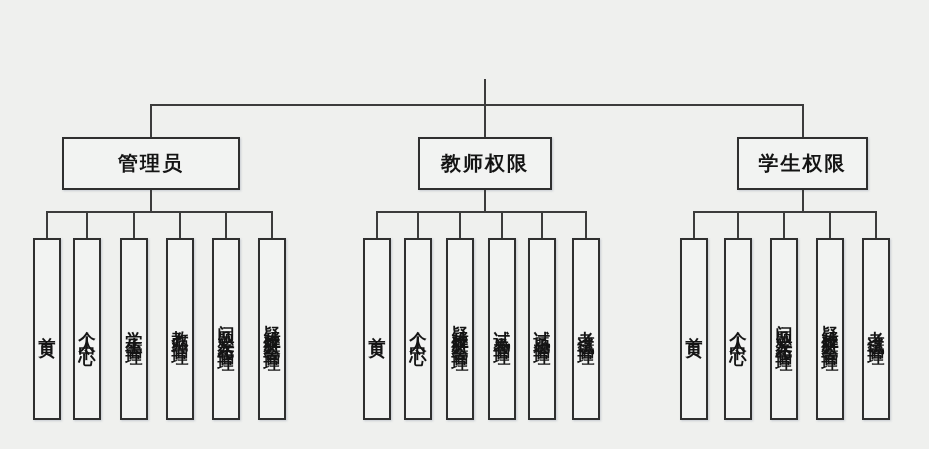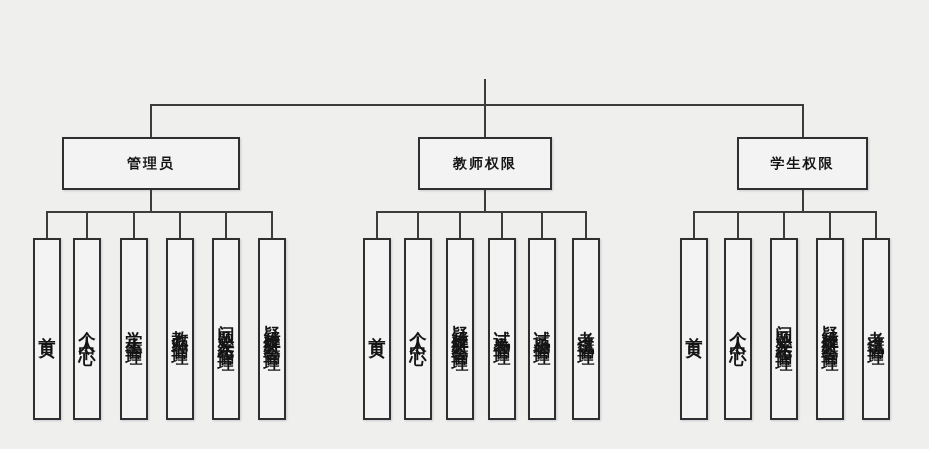--- a/index.html
+++ b/index.html
@@ -11,21 +11,21 @@
   .box {
     position:absolute; background:#f2f3f2; border:2px solid #2f2f2f;
     box-sizing:border-box; display:flex; align-items:center; justify-content:center;
     box-shadow:1px 1px 2px rgba(150,160,178,.45);
   }
   .root {
     left:255px; top:22px; width:460px; height:57px;
     border-color:#6e7072; font-size:18px; letter-spacing:4px;
   }
   .branch {
-    top:137px; height:53px; font-size:14px; letter-spacing:2px; font-weight:600;
+    top:137px; height:53px; font-size:20px; letter-spacing:2px; font-weight:600;
     font-family:"Liberation Sans","DejaVu Sans",sans-serif;
   }
   #b-admin   { left:62px;  width:178px; }
   #b-teacher { left:418px; width:134px; }
   #b-student { left:737px; width:131px; }
   .leaf { top:238px; width:28px; height:182px; }
   .leaf > span {
     writing-mode:vertical-rl; text-orientation:upright;
     font-size:17px; letter-spacing:6px; line-height:1; font-weight:600;
     white-space:nowrap;

